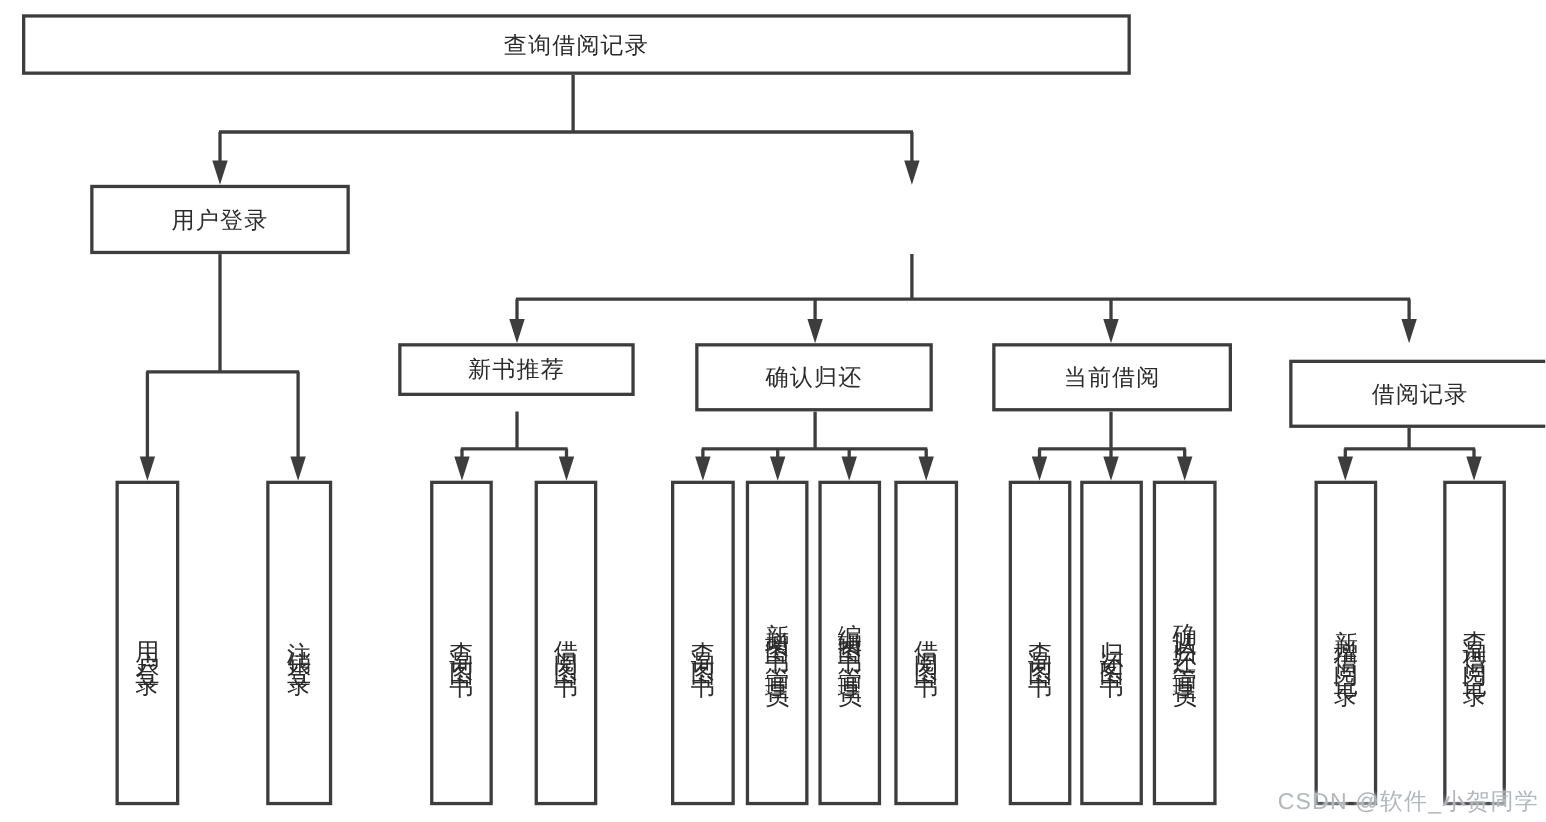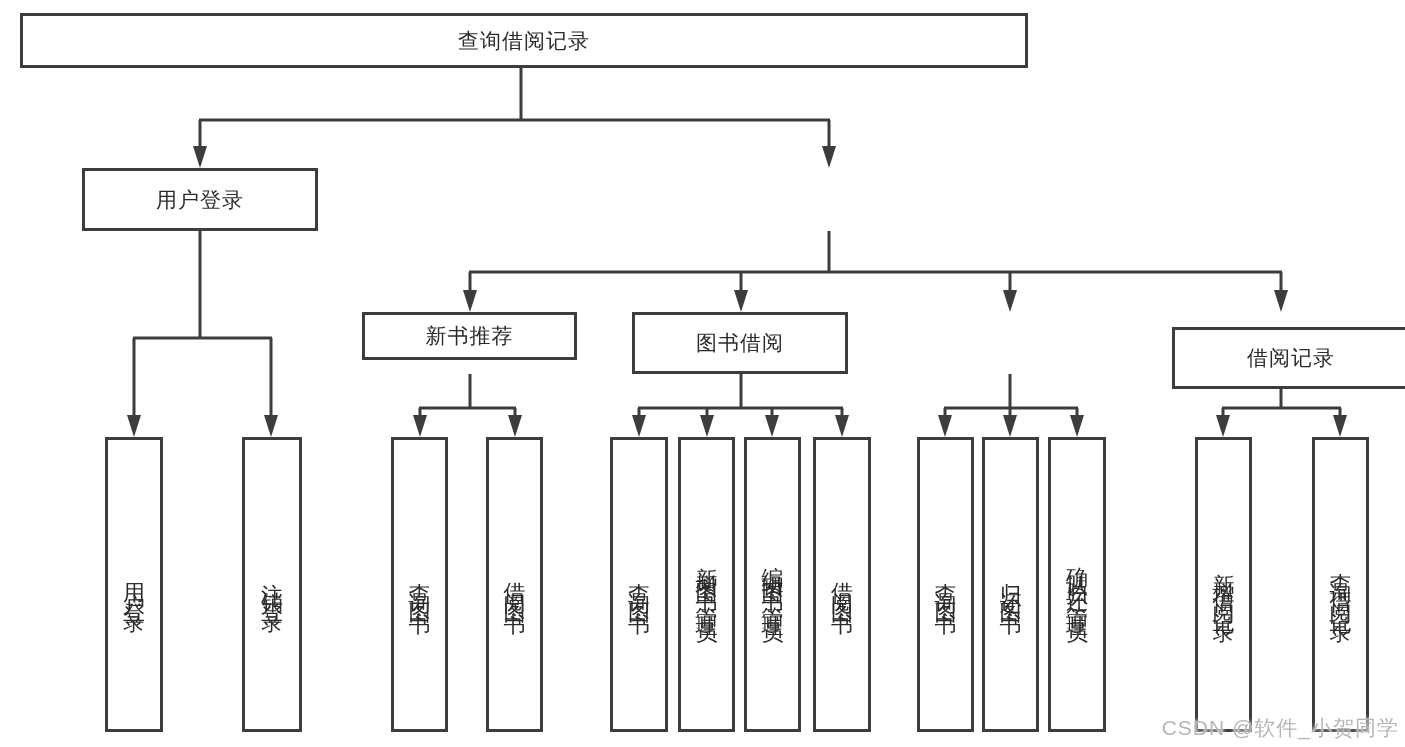--- a/index.html
+++ b/index.html
@@ -80,21 +80,22 @@
              M938 415 H952 L945 437 Z  M1003 415 H1017 L1010 437 Z
              M1070 415 H1084 L1077 437 Z
              M1216 415 H1230 L1223 437 Z  M1333 415 H1347 L1340 437 Z" fill="#3d3d3d" stroke="none"></path>
   </svg>
 
   <div class="box h-box" style="left:20px;top:13px;width:1008px;height:55px">查询借阅记录</div>
 
   <div class="box h-box" style="left:82px;top:168px;width:236px;height:63px">用户登录</div>
 
   <div class="box h-box" style="left:362px;top:312px;width:215px;height:48px">新书推荐</div>
-  <div class="box h-box" style="left:632px;top:312px;width:216px;height:62px">图书借阅</div>
+  <div class="box h-box" style="left:632px;top:312px;width:216px;height:62px">确认归还</div>
+  <div class="box h-box" style="left:902px;top:312px;width:218px;height:62px">当前借阅</div>
   <div class="box h-box" style="left:1172px;top:327px;width:238px;height:62px">借阅记录</div>
 
   <div class="box v-box" style="left:105px;top:437px;width:58px;height:295px">用户登录</div>
   <div class="box v-box" style="left:242px;top:437px;width:60px;height:295px">注销登录</div>
 
   <div class="box v-box" style="left:391px;top:437px;width:57px;height:295px">查询图书</div>
   <div class="box v-box" style="left:486px;top:437px;width:57px;height:295px">借阅图书</div>
 
   <div class="box v-box" style="left:610px;top:437px;width:58px;height:295px">查询图书</div>
   <div class="box v-box tight" style="left:678px;top:437px;width:57px;height:295px">新增图书（管理员）</div>

